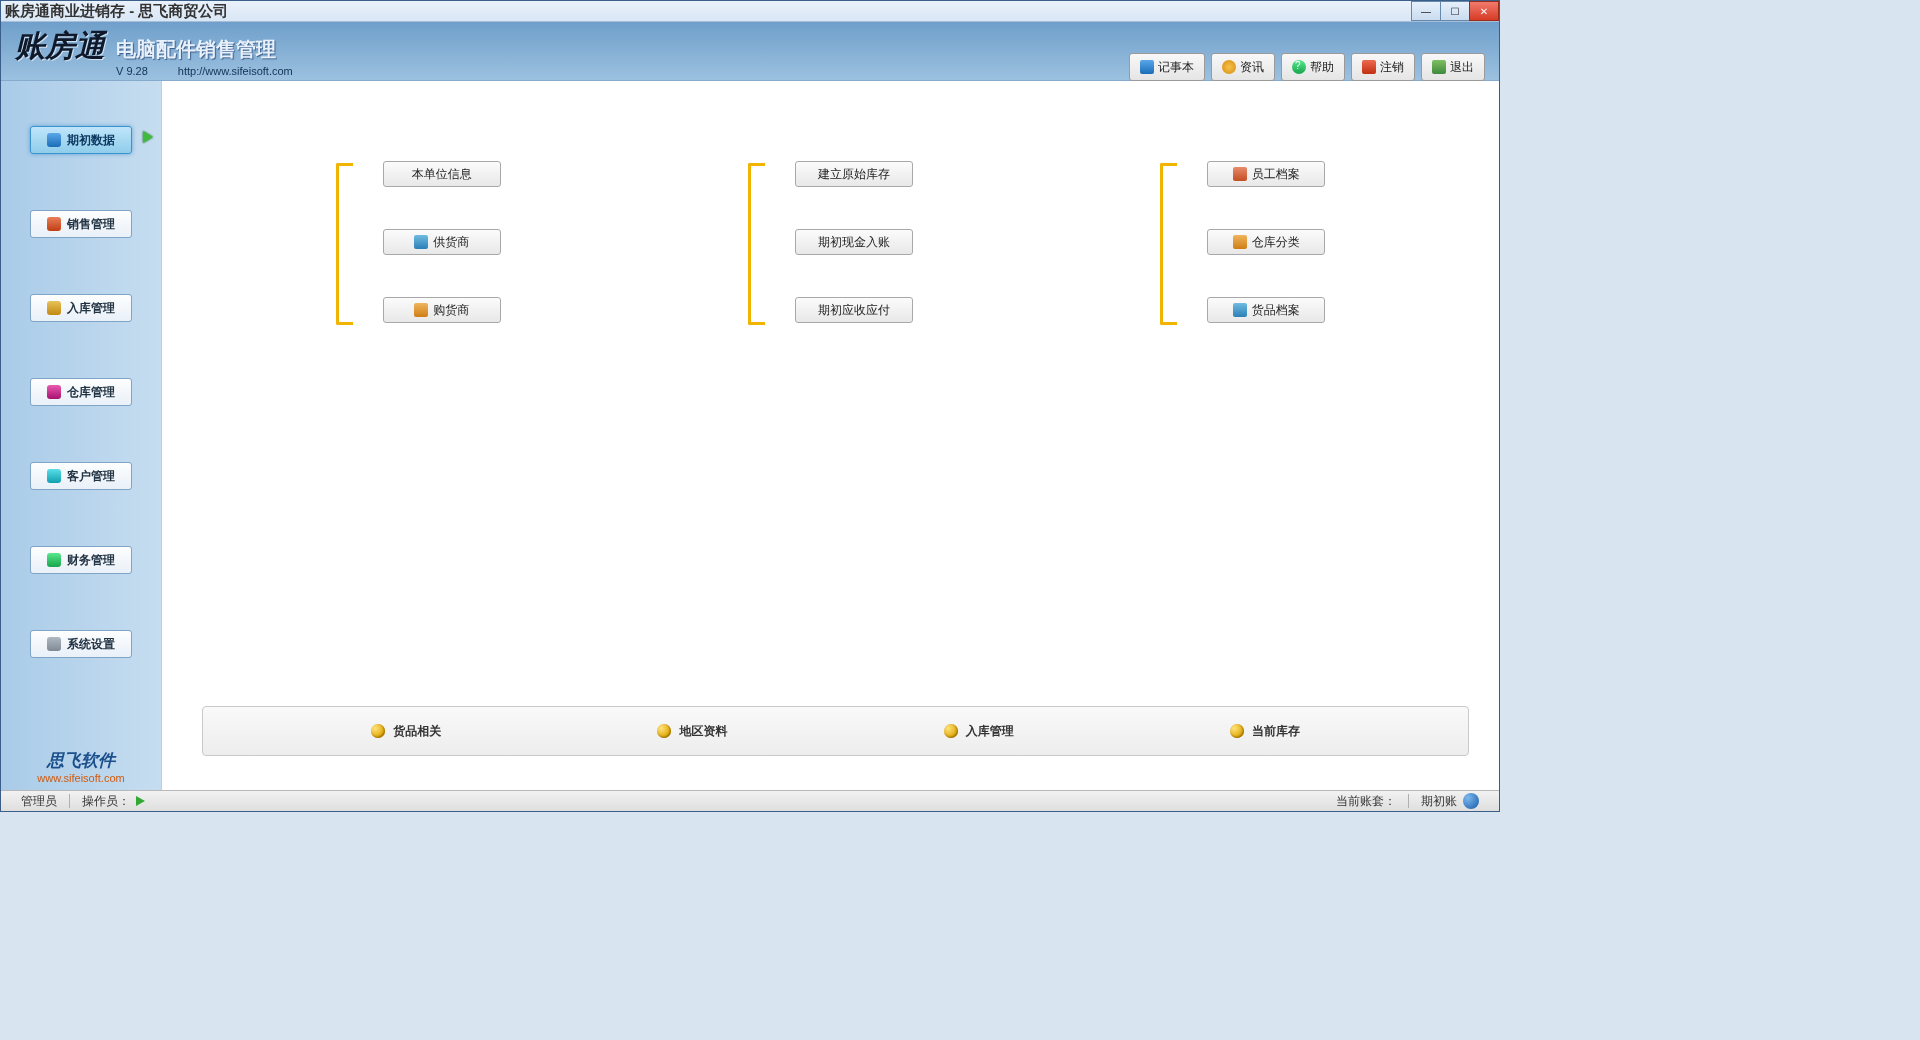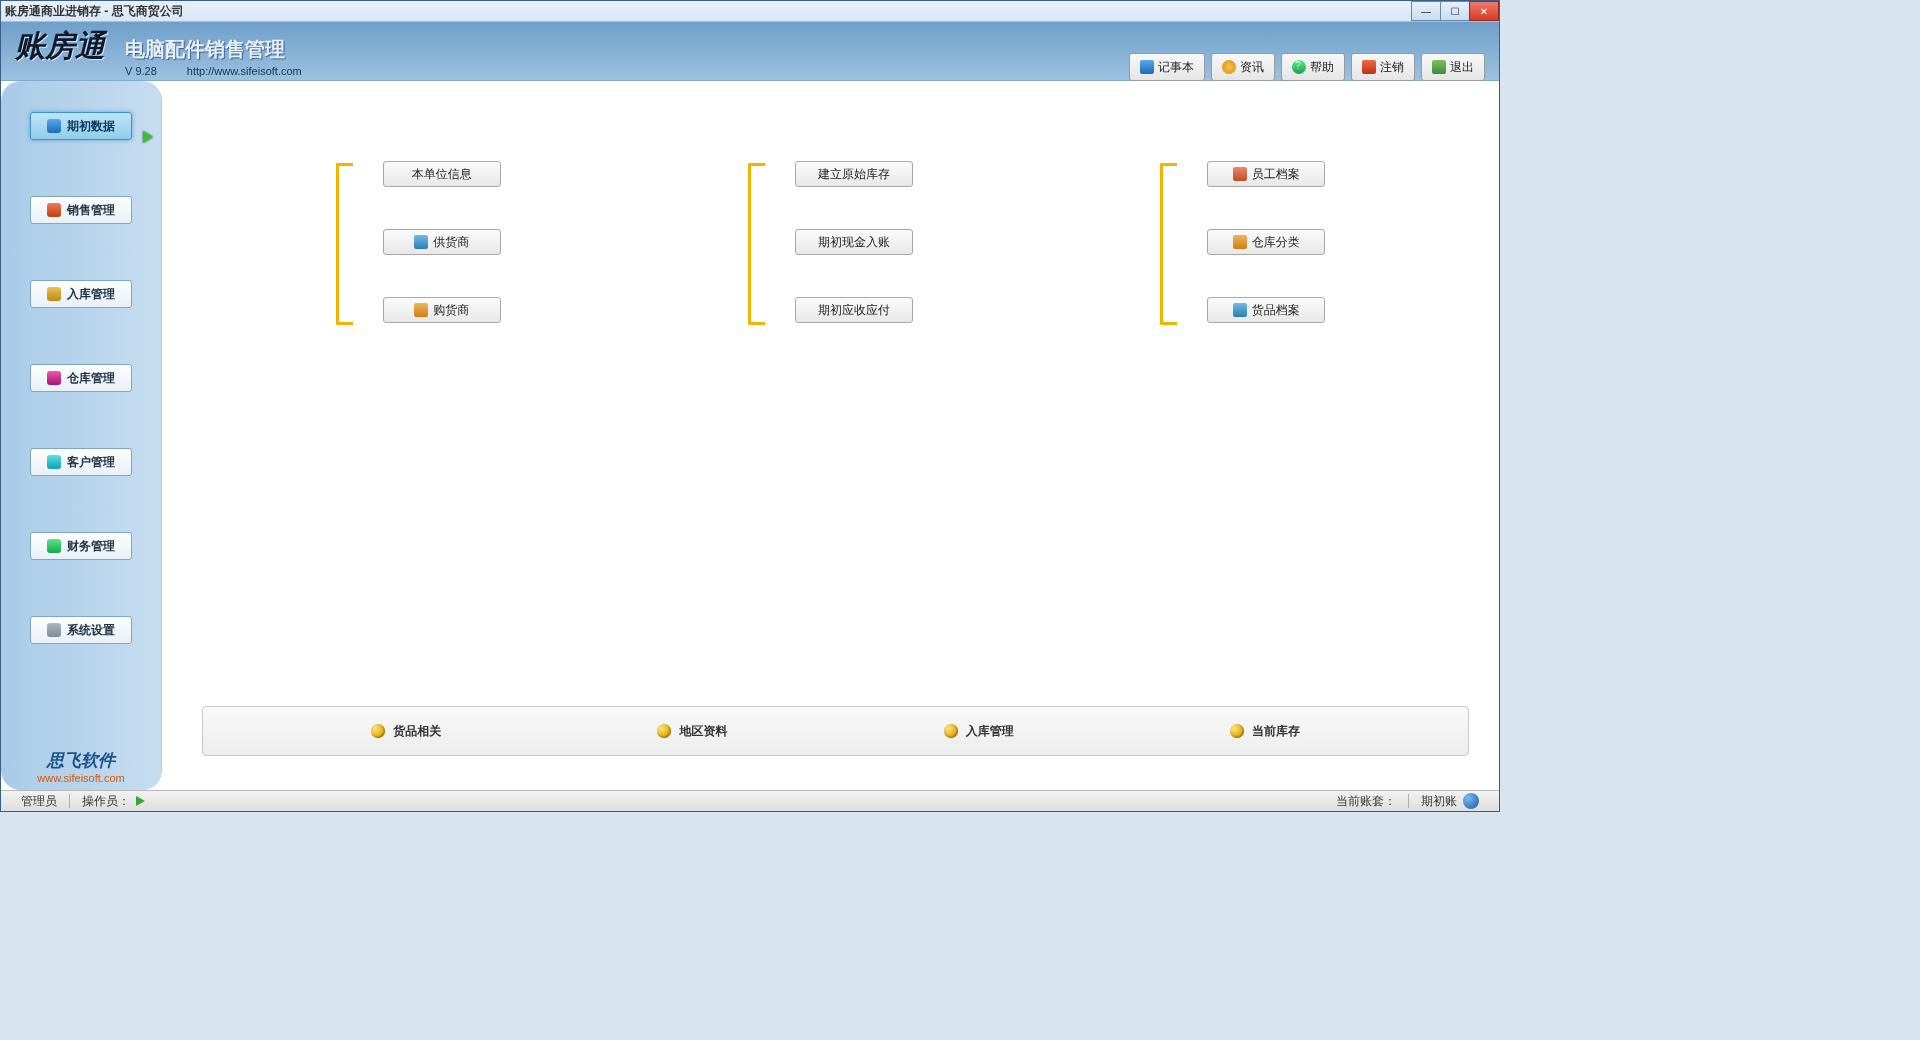--- a/index.html
+++ b/index.html
@@ -14,21 +14,21 @@
     display: flex; flex-direction: column;
     position: relative;
   }
   
   .titlebar {
     height: 20px; background: linear-gradient(#e9f1fb, #d9e6f5);
     border-bottom: 1px solid #a7bed8;
     display: flex; align-items: center; padding: 0 4px;
     position: relative;
   }
-  .titlebar .title { font-weight: bold; font-size: 12px; color: #333; }
+  .titlebar .title { font-weight: bold; font-size: 15px; color: #333; }
   .win-controls { position: absolute; right: 0; top: 0; display: flex; }
   .win-controls div {
     width: 28px; height: 18px; border: 1px solid #6688aa;
     background: linear-gradient(#e6f0fb,#cadcef); margin-left: -1px;
     display: flex; align-items: center; justify-content: center;
     font-size: 10px; cursor: default;
   }
   .win-controls .close { background: linear-gradient(#f17a6d,#d73b25); color:#fff; border-color:#9a2d1a;}
   
   .header-band {
@@ -37,21 +37,21 @@
     border-bottom: 1px solid #86aacb;
     justify-content: space-between;
   }
   .brand { display: flex; align-items: baseline; gap: 11px; }
   .brand-logo {
     font-family: "KaiTi","STKaiti","SimSun",serif;
     font-size: 30px; font-weight: bold; font-style: italic;
     color: #0e1a2b;
     text-shadow: 1px 1px 0 #cfe0f2;
   }
-  .brand-sub { display: flex; flex-direction: column; margin-left: 9px; }
+  .brand-sub { display: flex; flex-direction: column; }
   .brand-title { font-size: 20px; font-weight: bold; color: #e8f1fb; text-shadow: 1px 1px 1px #3b5d8a; }
   .brand-meta { font-size: 11px; color: #113355; display: flex; gap: 30px; margin-top: 2px;}
   .toolbar { display: flex; gap: 6px; margin-top: 32px; }
   .tbtn {
     height: 26px; padding: 0 10px; display: flex; align-items: center; gap: 4px;
     background: linear-gradient(#f8f8f8,#e5e5e5);
     border: 1px solid #9a9a9a; border-radius: 3px; cursor: pointer;
     font-size: 12px;
   }
   .tbtn .tb-icon { width: 14px; height: 14px; display:inline-block; }
@@ -60,24 +60,23 @@
   .ic-help  { background: linear-gradient(#5ae88b,#17a54d); border-radius:50%;}
   .ic-logout{ background: linear-gradient(#ed6a4e,#c22f12); border-radius:2px;}
   .ic-exit  { background: linear-gradient(#7fbf62,#3f893f); border-radius:2px; position:relative;}
   .ic-help::after{ content:"?"; color:#fff; font-size:10px; position:relative; top:-2px; left:3px;}
   
   .body { flex: 1; display: flex; background: #fff; min-height: 0;}
   
   .sidebar {
     width: 160px; background: linear-gradient(to right,#a9cbe8,#c6ddf0);
     border-right: 1px solid #b9cfe3;
-    padding-top: 31px;
+    padding-top: 45px;
     display:flex; flex-direction: column; align-items:center; gap: 56px;
     position:relative;
-    border-radius:20px;
   }
   .nav-btn {
     width: 100px; height: 26px; border:1px solid #7fa4c6; border-radius:3px;
     background: linear-gradient(#fdfefe,#e9f0f8);
     display:flex; align-items:center; justify-content:center; gap:6px;
     font-size:12px; font-weight:bold; color:#234; cursor:pointer;
   }
   .nav-btn.active {
     background: linear-gradient(#bfe5fa,#8fcdea);
     border-color:#3a93cd;

